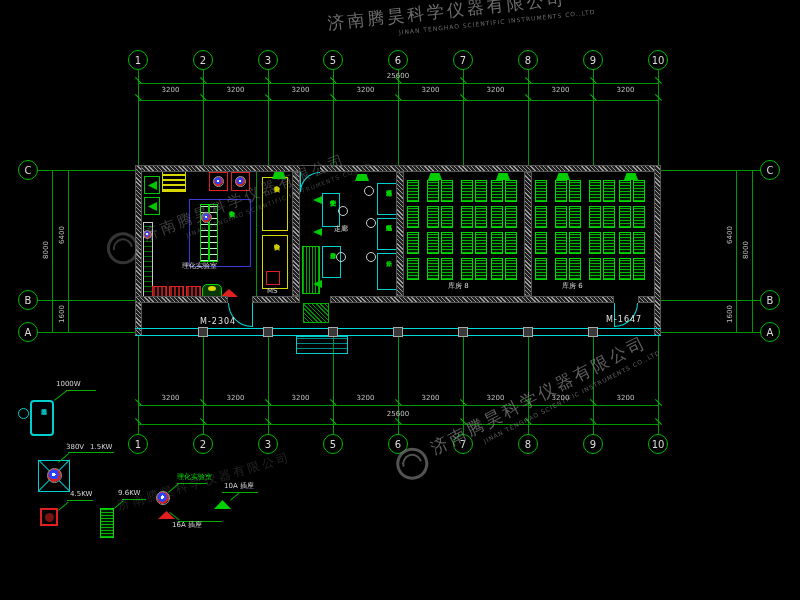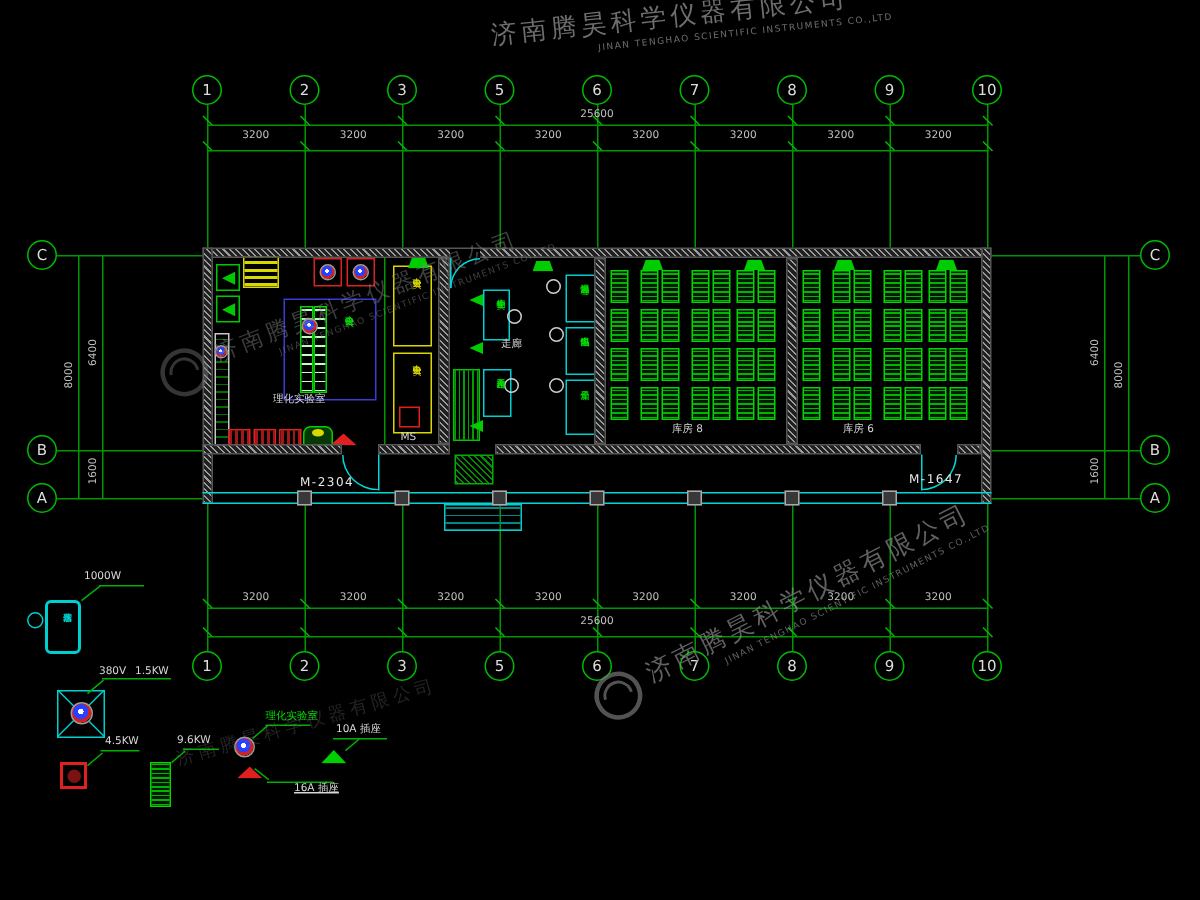--- a/index.html
+++ b/index.html
@@ -114,21 +114,21 @@
   <div class="abs lbl" style="left:118px;top:490px;">9.6KW</div>
 
   <div class="abs fan" style="left:156px;top:491px;width:14px;height:14px;"></div>
   <div class="abs leader" style="left:168px;top:492px;width:13px;transform:rotate(-40deg);"></div>
   <div class="abs leader" style="left:177px;top:483px;width:30px;"></div>
   <div class="abs lbl lblg" style="left:177px;top:474px;">理化实验室</div>
 
   <div class="abs tri-red" style="left:158px;top:511px;width:17px;height:8px;"></div>
   <div class="abs leader" style="left:170px;top:512px;width:12px;transform:rotate(38deg);"></div>
   <div class="abs leader" style="left:178px;top:521px;width:44px;"></div>
-  <div class="abs lbl" style="left:196px;top:522px;text-decoration:underline;">16A 插座</div>
+  <div class="abs lbl" style="left:172px;top:522px;">16A 插座</div>
 
   <div class="abs tri-green" style="left:214px;top:500px;width:17px;height:9px;"></div>
   <div class="abs leader" style="left:230px;top:500px;width:12px;transform:rotate(-40deg);"></div>
   <div class="abs leader" style="left:222px;top:492px;width:36px;"></div>
   <div class="abs lbl" style="left:224px;top:483px;">10A 插座</div>
 
 <div class="abs gline" style="left: 138px; top: 70px; width: 1px; height: 95px;"></div>
     <div class="abs gline" style="left: 138px; top: 336px; width: 1px; height: 98px;"></div>
     <div class="abs bubble ctr" style="left: 128px; top: 50px; width: 20px; height: 20px;">1</div>
     <div class="abs bubble ctr" style="left: 128px; top: 434px; width: 20px; height: 20px;">1</div>

